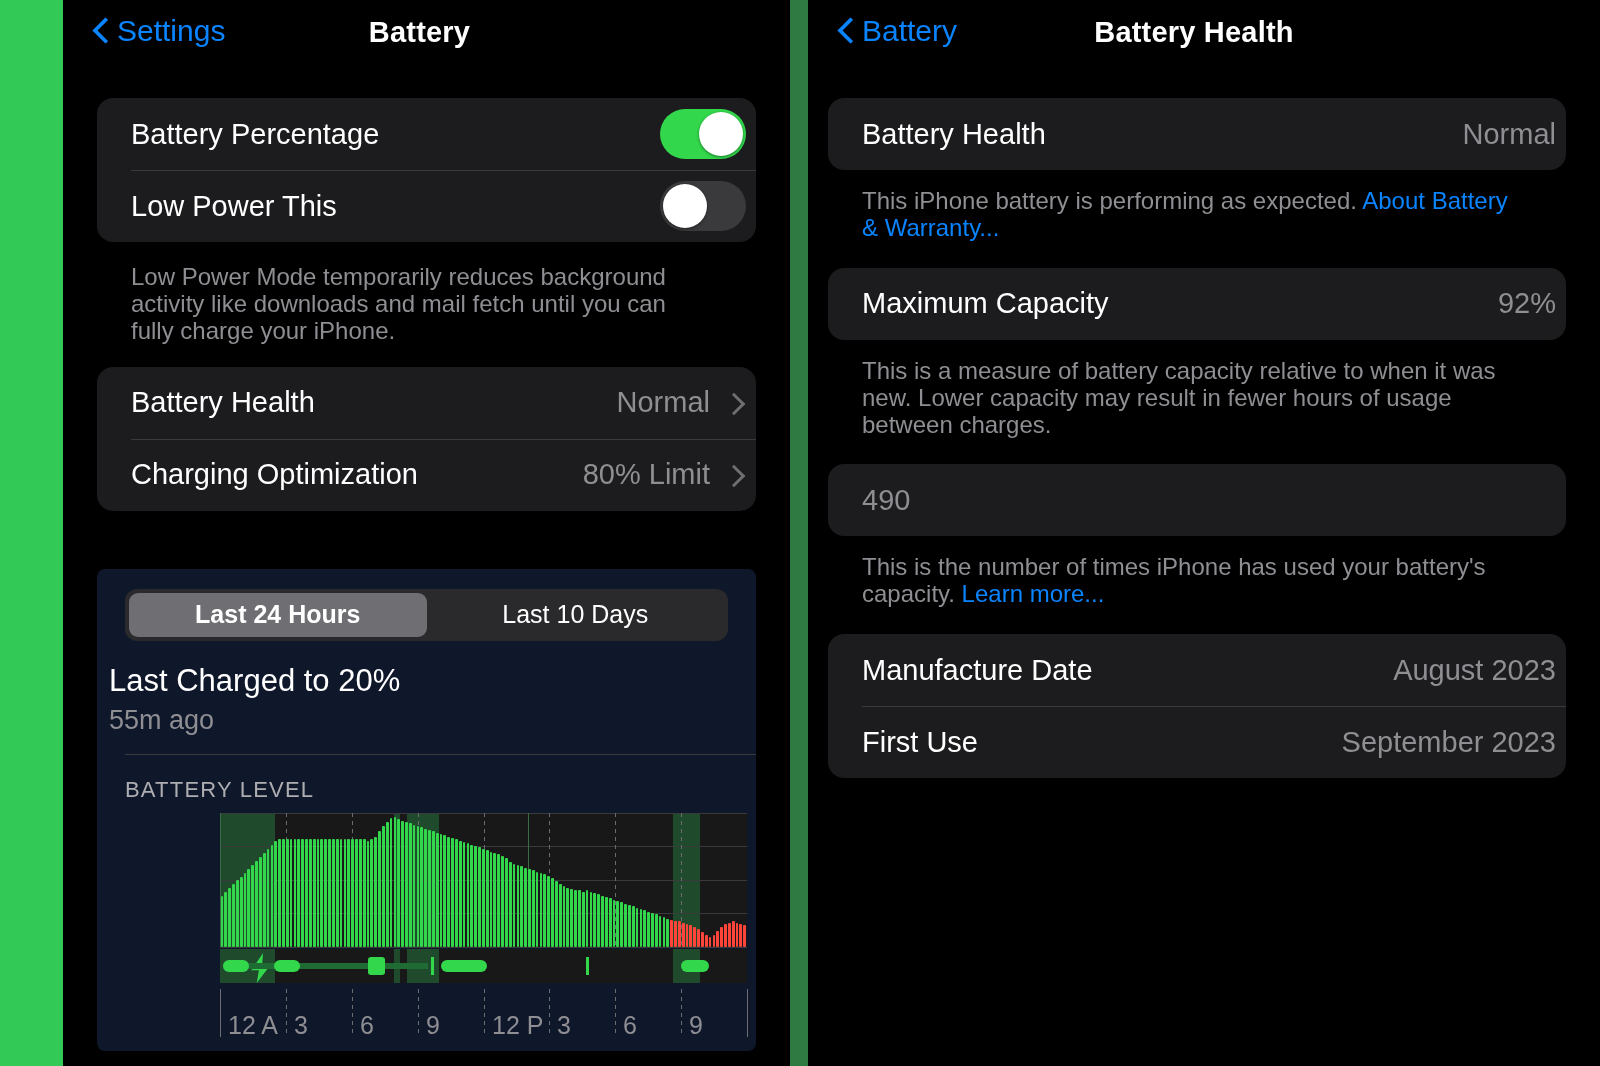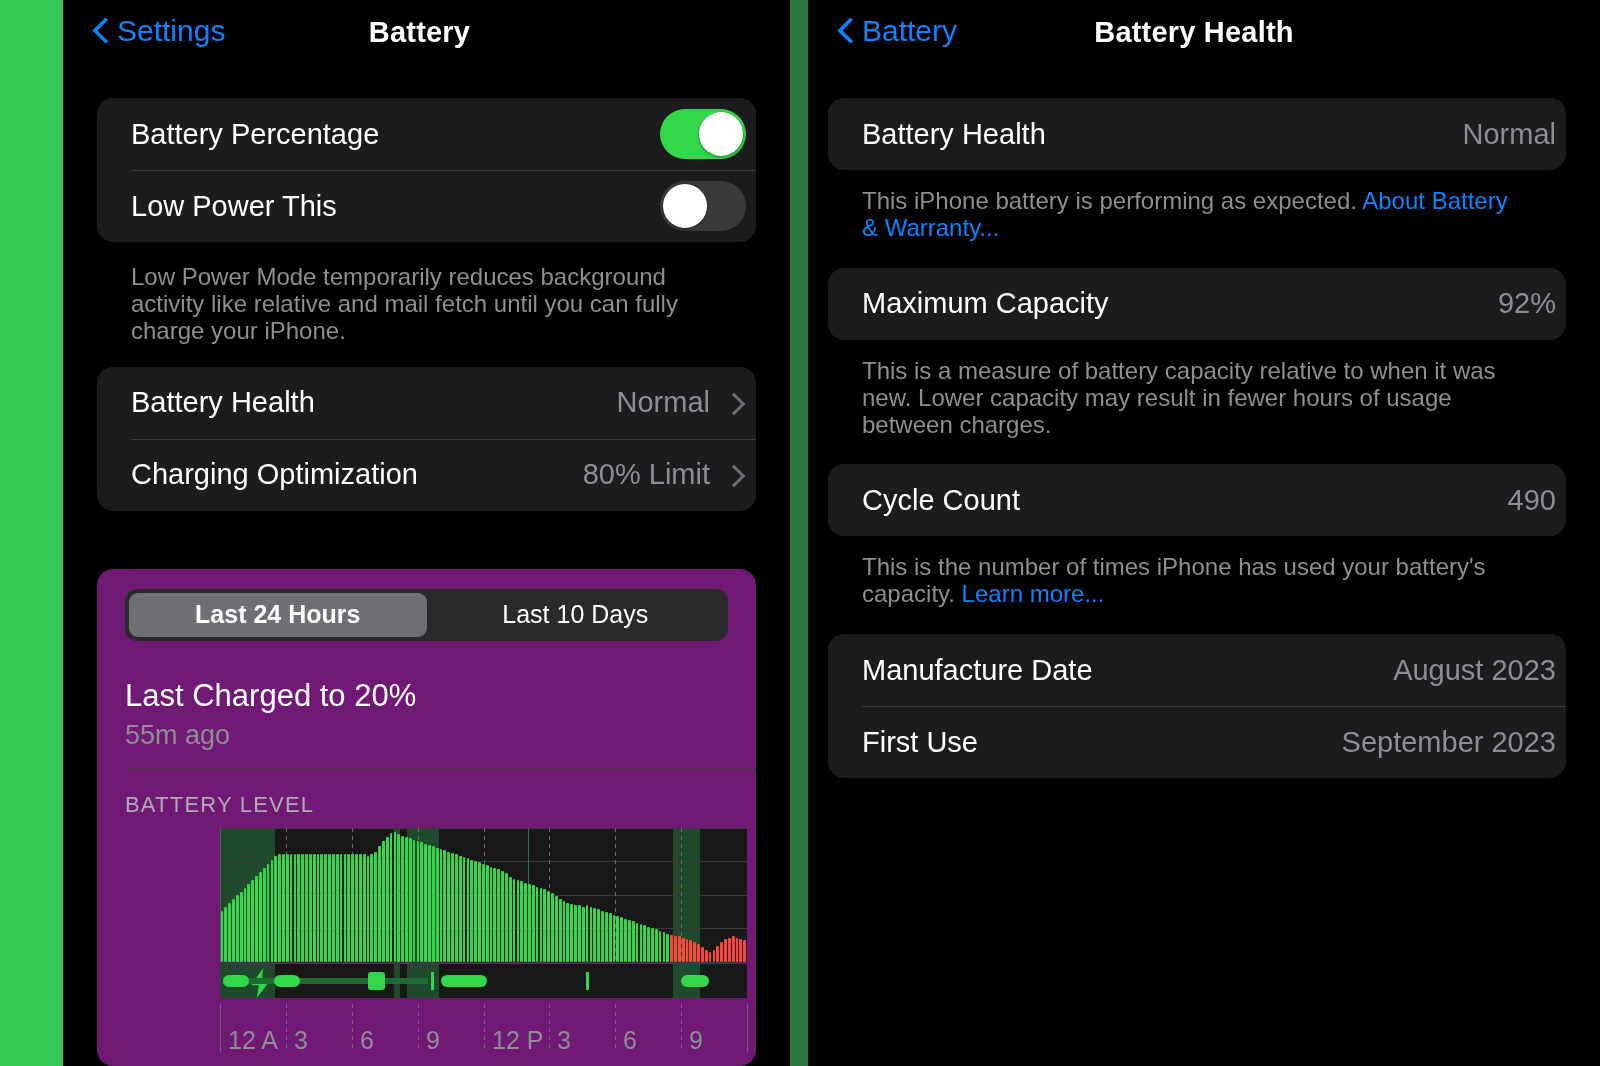--- a/index.html
+++ b/index.html
@@ -124,22 +124,22 @@
     font-size: 24px;
     line-height: 1.12;
     padding: 22px 46px 0 34px;
     margin: 0 34px;
   }
   .panel-right .footnote { margin: 0 34px 0 20px; padding: 18px 40px 0 34px; }
   .footnote .link { color: #0a84ff; cursor: pointer; }
 
   
   .usage-card {
-    background: #701a75;
-    border-radius: 16px;
+    background: #0f172a;
+    border-radius: 8px;
     margin: 0 34px;
     padding: 20px 0 0 0;
     overflow: hidden;
   }
   .segmented {
     display: flex;
     margin: 0 28px;
     background: #2a2a2c;
     border-radius: 12px;
     padding: 4px;
@@ -147,21 +147,21 @@
   }
   .seg {
     flex: 1 1 50%;
     display: flex; align-items: center; justify-content: center;
     color: #fff; font-size: 25px;
     border-radius: 9px;
     cursor: pointer;
   }
   .seg.active { background: #6e6e73; font-weight: bold; }
 
-  .charged-block { padding: 22px 28px 0 28px; margin-top: 15px; }
+  .charged-block { padding: 22px 28px 0 12px; }
   .charged-title { color: #fff; font-size: 31px; }
   .charged-sub { color: #8e8e93; font-size: 27px; margin-top: 6px; }
 
   .usage-sep { height: 1px; background: #3a3a3c; margin: 18px 0 0 28px; }
 
   .chart-head {
     color: #aeaeb2; font-size: 22px;
     letter-spacing: 1.2px;
     padding: 22px 0 10px 28px;
   }
@@ -263,21 +263,21 @@
         </span>
       </div>
       <div class="row">
         <span class="row-label">Low Power This</span>
         <span class="toggle off">
           <span class="knob"></span>
         </span>
       </div>
     </div>
 
-    <div class="footnote">Low Power Mode temporarily reduces background activity like relative and mail fetch until you can fully charge your iPhone.</div>
+    <div class="footnote">Low Power Mode temporarily reduces background activity like downloads and mail fetch until you can fully charge your iPhone.</div>
 
     <div style="height:22px"></div>
 
     <div class="card">
       <div class="row">
         <span class="row-label">Battery Health</span>
         <span class="row-value">Normal</span>
         <span class="chevron-right"></span>
       </div>
       <div class="row">
@@ -532,21 +532,20 @@
         <span class="row-label">Maximum Capacity</span>
         <span class="row-value">92%</span>
       </div>
     </div>
     <div class="footnote">This is a measure of battery capacity relative to when it was new. Lower capacity may result in fewer hours of usage between charges.</div>
 
     <div style="height:26px"></div>
 
     <div class="card">
       <div class="row">
-        <span class="row-label">Cycle Count</span>
         <span class="row-value">490</span>
       </div>
     </div>
     <div class="footnote"><span>This is the number of times iPhone has used your battery's capacity. </span><span class="link">Learn more...</span></div>
 
     <div style="height:26px"></div>
 
     <div class="card">
       <div class="row">
         <span class="row-label">Manufacture Date</span>

